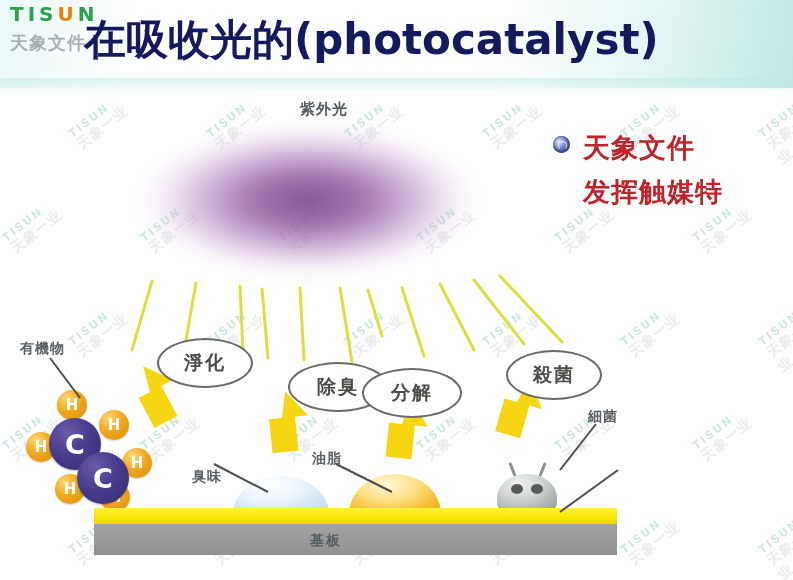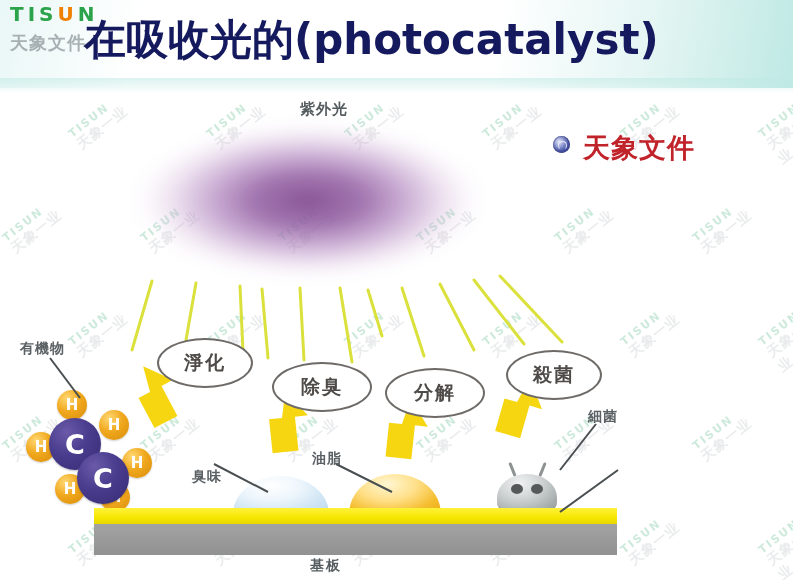--- a/index.html
+++ b/index.html
@@ -63,21 +63,21 @@
             background:radial-gradient(circle at 36% 34%,#e8eaf6 0%,#9aa4d8 28%,#4d59a8 58%,#2b3480 100%);
             box-shadow:inset 0 0 2px #1d2463;}
   .bullet-spiral::after{content:"";position:absolute;left:5px;top:5px;width:7px;height:7px;
             border-radius:50%;border:1.6px solid #e7eaf7;border-bottom-color:transparent;}
 
   
   .photolayer{position:absolute;left:94px;top:508px;width:523px;height:16px;
               background:linear-gradient(180deg,#fff23a 0%,#f5e600 60%,#e8d800 100%);}
   .substrate{position:absolute;left:94px;top:524px;width:523px;height:31px;
               background:linear-gradient(180deg,#a3a3a3 0%,#919191 100%);}
-  .base-label{position:absolute;left:310px;top:557px;font-size:14px;font-weight:bold;color:#555c60;
+  .base-label{position:absolute;left:310px;top:532px;font-size:14px;font-weight:bold;color:#555c60;
               letter-spacing:2px;}
 
   
   .atom{position:absolute;border-radius:50%;display:flex;align-items:center;justify-content:center;
         color:#fff;font-weight:bold;}
   .atom-c{background:radial-gradient(circle at 34% 28%,#6a5aa8 0%,#4b3d8f 42%,#362a72 100%);
           font-size:27px;box-shadow:0 1px 2px rgba(0,0,0,.25);}
   .atom-h{background:radial-gradient(circle at 34% 28%,#ffd873 0%,#f0a81e 45%,#d98c07 100%);
           font-size:15px;box-shadow:0 1px 2px rgba(0,0,0,.2);}
 
@@ -281,22 +281,22 @@
       <g transform="translate(402,424) rotate(6)">
         <path d="M0,0 L-13,0 L-13,34 L13,34 L13,0 L26,0 L6,-26 Z" fill="#f6d611"></path>
       </g>
       <g transform="translate(517,402) rotate(16)">
         <path d="M0,0 L-13,0 L-13,34 L13,34 L13,0 L26,0 L6,-26 Z" fill="#f6d611"></path>
       </g>
     </g>
   </svg>
 
   <div class="bub" style="left:157px;top:338px;width:92px;height:46px;">淨化</div>
-  <div class="bub" style="left:272px;top:362px;width:96px;height:46px;">除臭</div>
-  <div class="bub" style="left:385px;top:368px;width:96px;height:46px;">分解</div>
+  <div class="bub" style="left:288px;top:362px;width:96px;height:46px;">除臭</div>
+  <div class="bub" style="left:362px;top:368px;width:96px;height:46px;">分解</div>
   <div class="bub" style="left:506px;top:350px;width:92px;height:46px;">殺菌</div>
 
   <div>
     <div class="atom atom-h" style="left:57px;top:390px;width:30px;height:30px;">H</div>
     <div class="atom atom-h" style="left:26px;top:432px;width:30px;height:30px;">H</div>
     <div class="atom atom-h" style="left:99px;top:410px;width:30px;height:30px;">H</div>
     <div class="atom atom-h" style="left:122px;top:448px;width:30px;height:30px;">H</div>
     <div class="atom atom-h" style="left:55px;top:474px;width:30px;height:30px;">H</div>
     <div class="atom atom-h" style="left:100px;top:482px;width:30px;height:30px;">H</div>
     <div class="atom atom-c" style="left:49px;top:418px;width:52px;height:52px;">C</div>
@@ -330,20 +330,21 @@
   </svg>
 
   <div class="lbl" style="left:20px;top:340px;">有機物</div>
   <div class="lbl" style="left:192px;top:468px;">臭味</div>
   <div class="lbl" style="left:312px;top:450px;">油脂</div>
   <div class="lbl" style="left:588px;top:408px;">細菌</div>
 
   <div class="bullet-spiral"></div>
   <div class="red-text" id="calloutText">
       <div>天象文件</div>
+      <div>发挥触媒特</div>
     </div>
 
   <div class="header">
     <div class="logo">
       <div class="logo-word"><span>TIS</span><span class="u">U</span><span>N</span></div>
       <div class="logo-cn">天象文件</div>
     </div>
     <div class="title">在吸收光的(photocatalyst)</div>
   </div>
   <div class="header-fade"></div>

